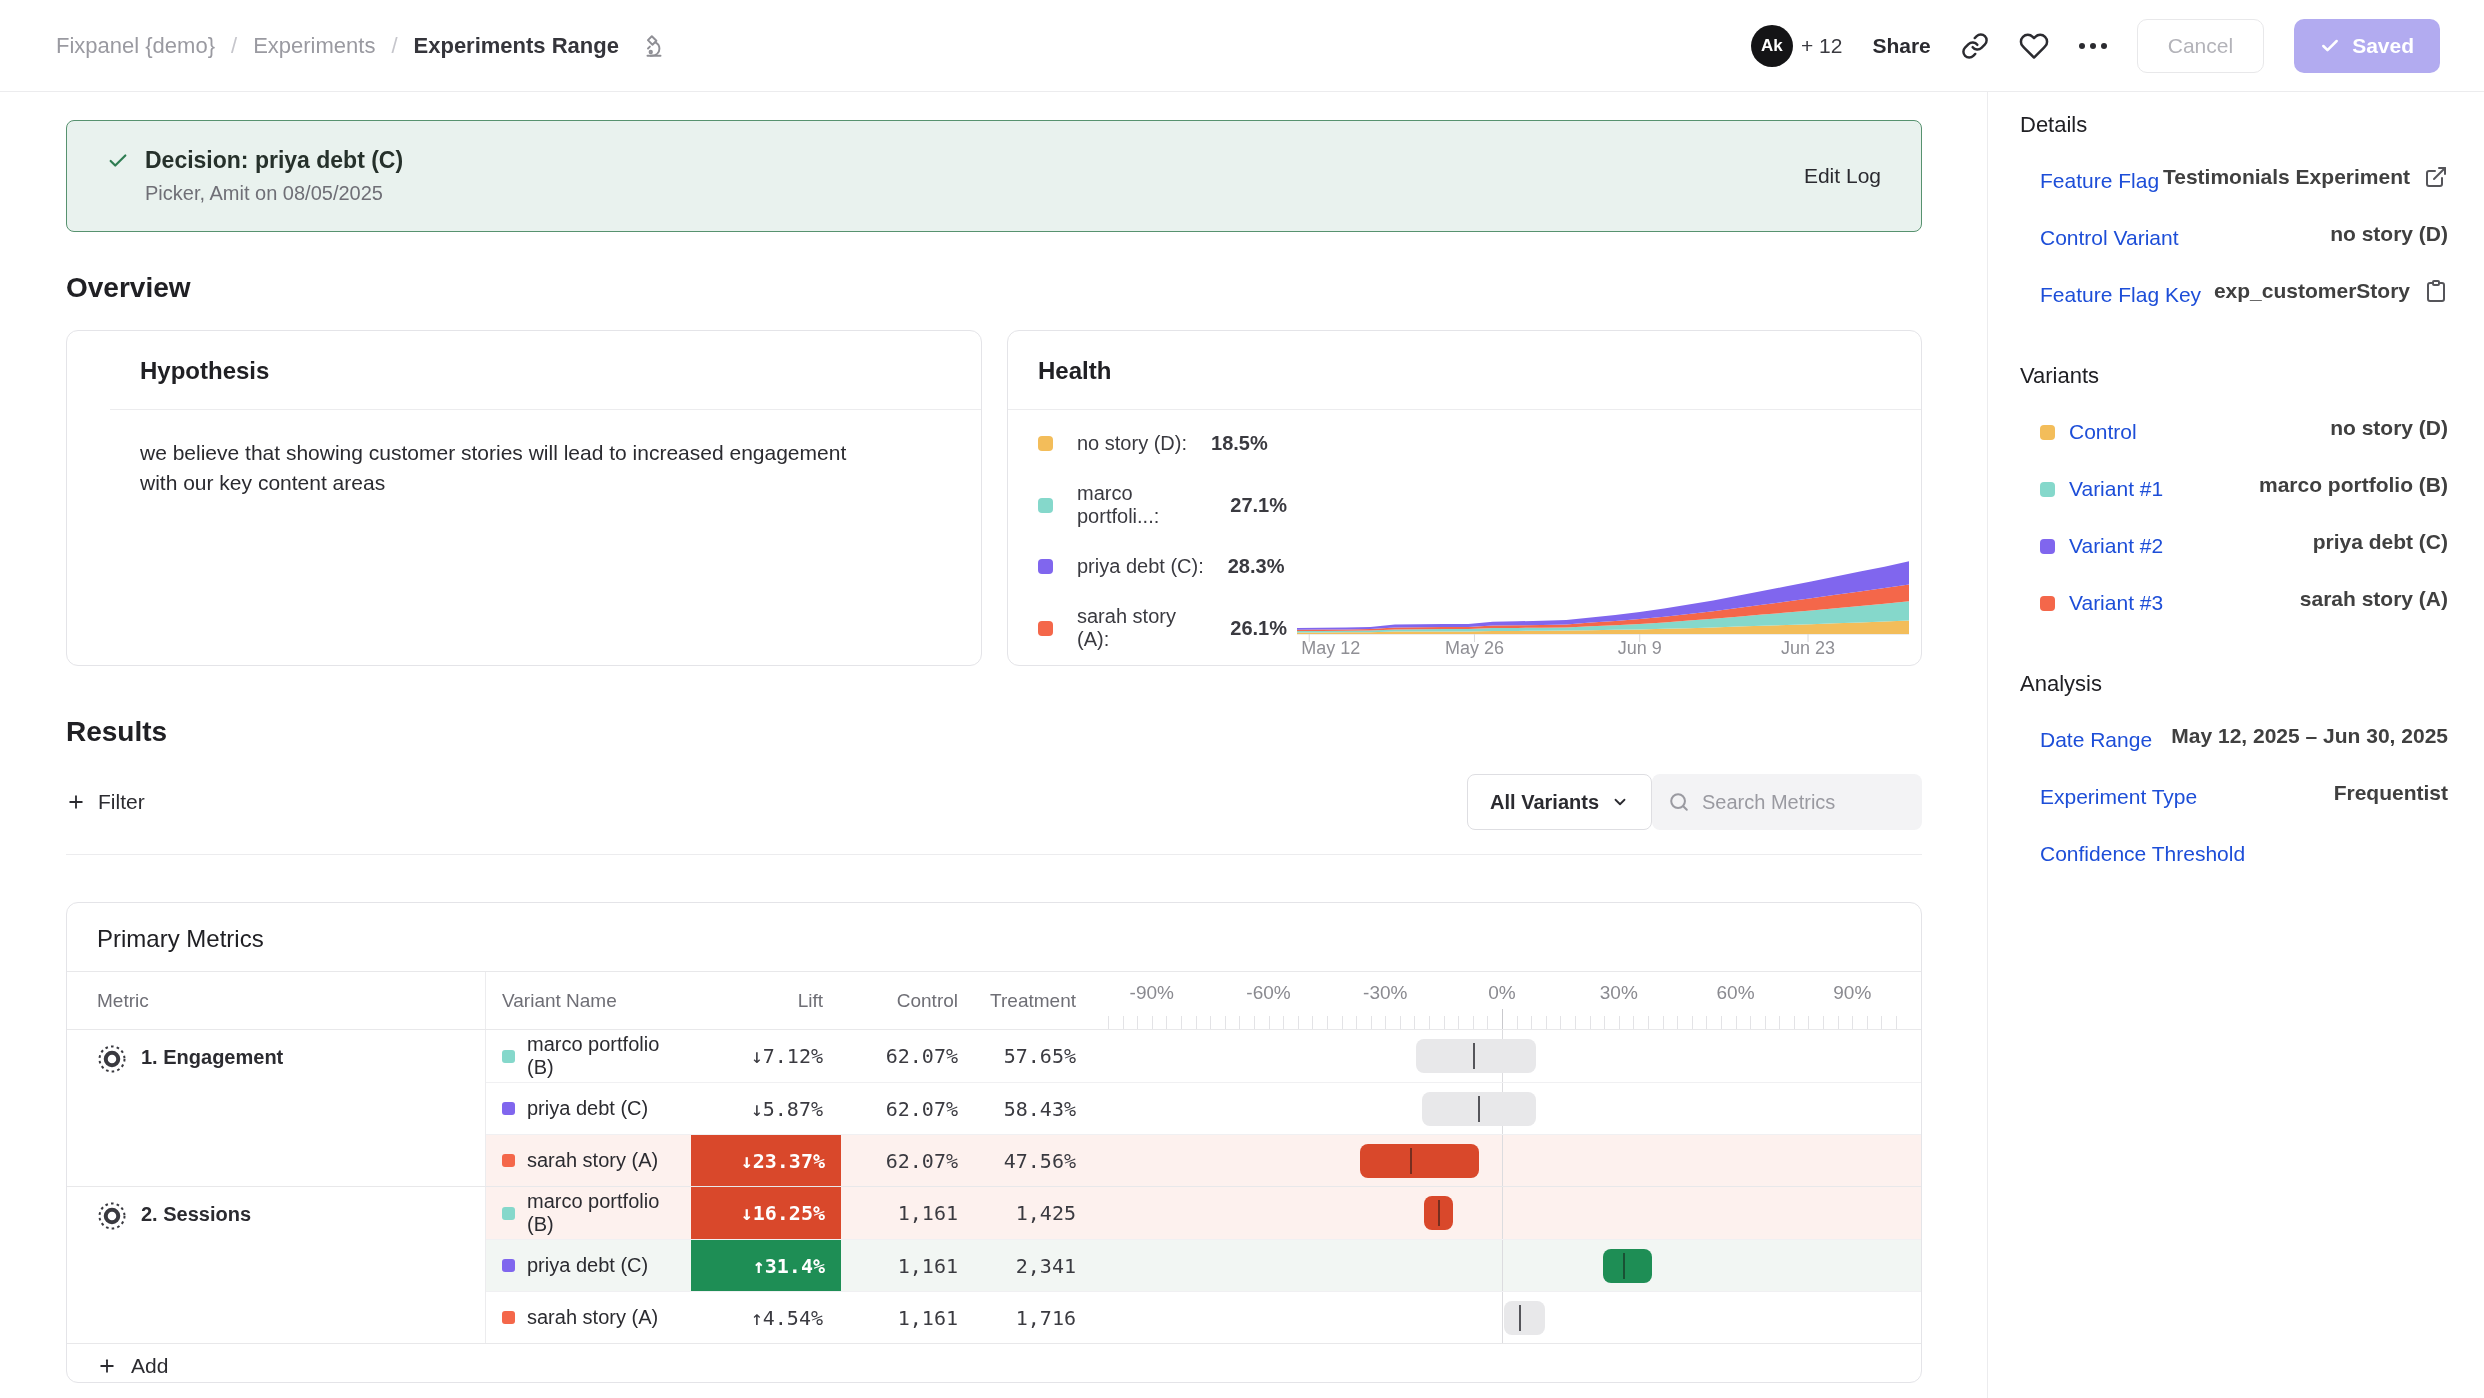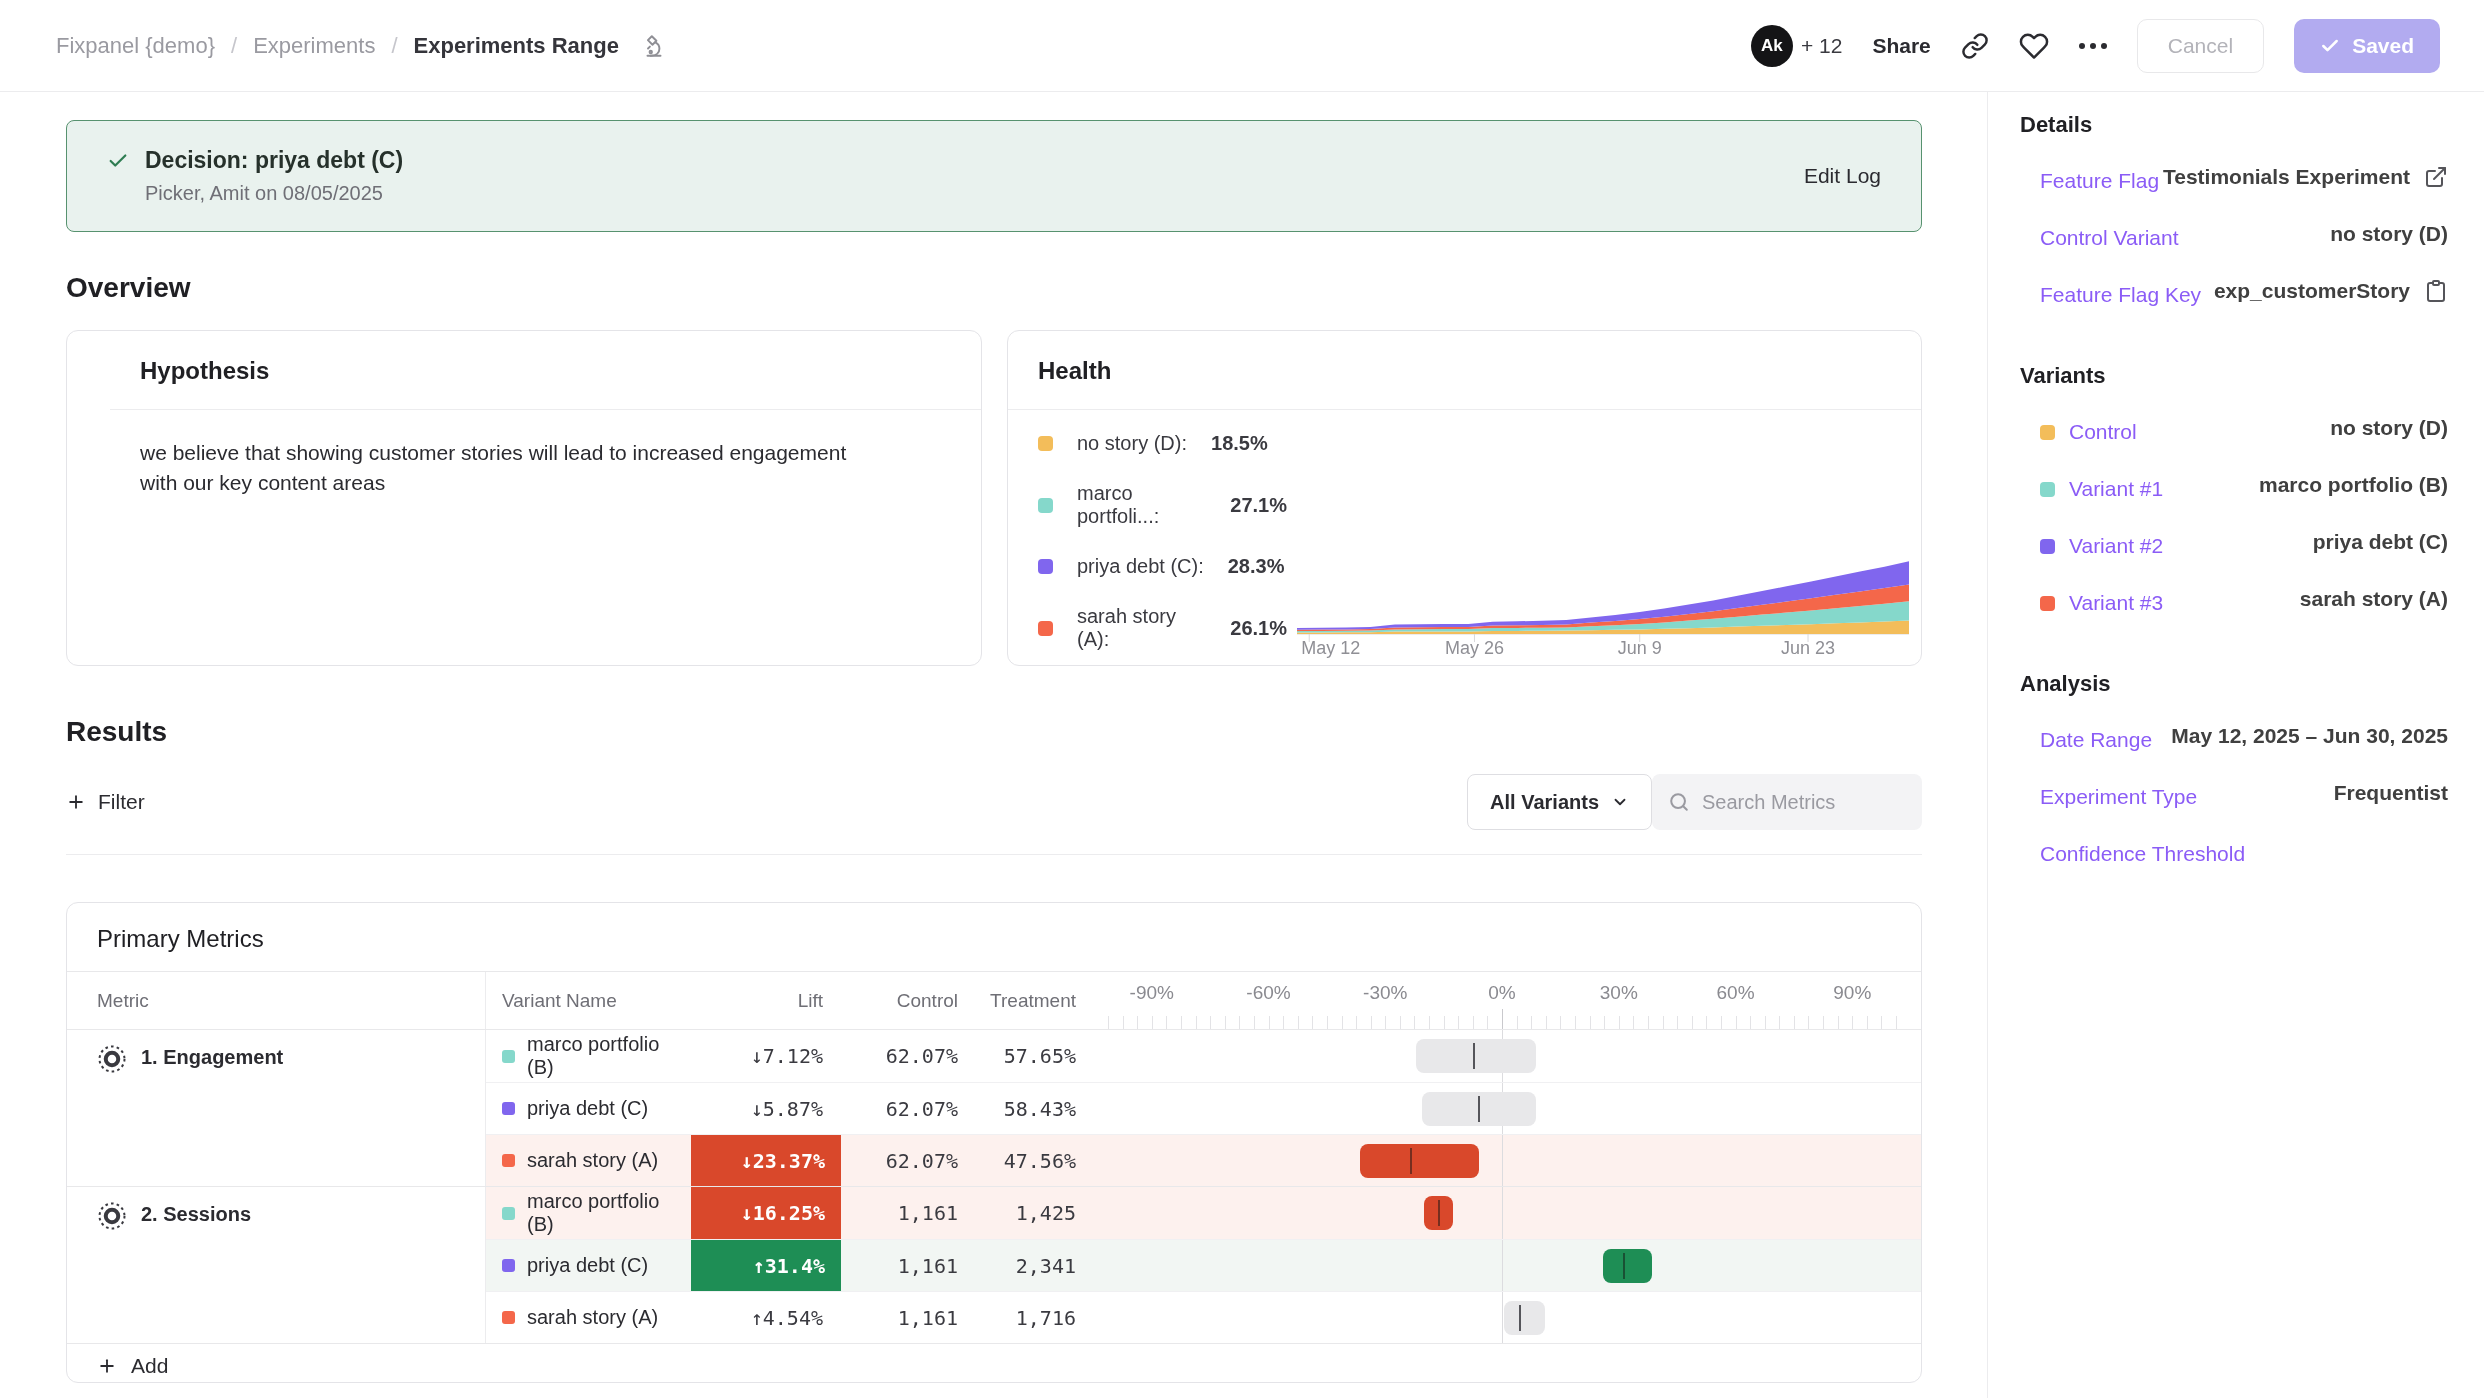--- a/index.html
+++ b/index.html
@@ -139,23 +139,23 @@
   .ci-bar.bar-gray { background:#e8e8ea; }
   .ci-bar.bar-red { background:#d9482b; }
   .ci-bar.bar-green { background:#1e8e55; }
   .ci-tick { position:absolute; top:50%; transform:translate(-50%,-50%); width:2px; height:26px; }
   .ci-tick.on-gray { background:#55555a; }
   .ci-tick.on-color { background:rgba(20,20,20,0.5); }
   .add-row { border-top:1px solid #e8e8ea; height:44px; display:flex; align-items:center; gap:14px; padding-left:30px; font-size:21px; color:#2b2b30; cursor:pointer; }
 
   
   .sb-section { margin-bottom:44px; }
-  .sb-heading { font-size:22px; font-weight:700; color:#202024; padding-left:10px; margin-bottom:10px; }
+  .sb-heading { font-size:22px; font-weight:400; color:#202024; padding-left:10px; margin-bottom:10px; }
   .sb-row { display:flex; align-items:center; justify-content:space-between; height:57px; padding:0 4px 0 30px; }
-  .sb-label { font-size:21px; color:#8b5cf6; display:flex; align-items:center; gap:14px;margin-top:9px; }
+  .sb-label { font-size:21px; color:#1d4ed8; display:flex; align-items:center; gap:14px;margin-top:9px; }
   .sb-value-wrap { display:flex; align-items:center; gap:14px; }
   .sb-value { font-size:21px; font-weight:600; color:#404040; text-align:right; }
   .sb-icon { display:inline-flex; color:#55555a; cursor:pointer; }
   .sb-chip { width:15px; height:15px; border-radius:4px; flex:none; }
 
   svg { display:block; }
 </style>
 </head>
 <body>
 

